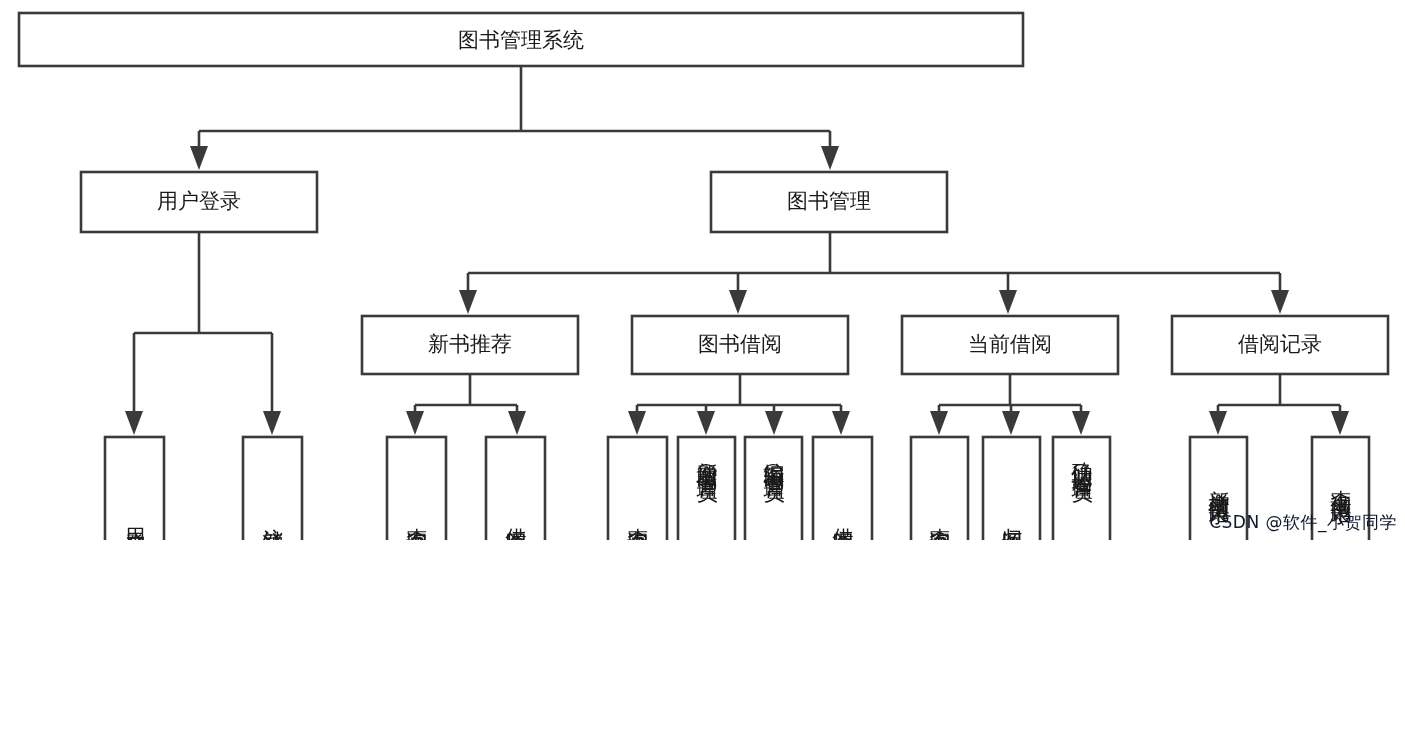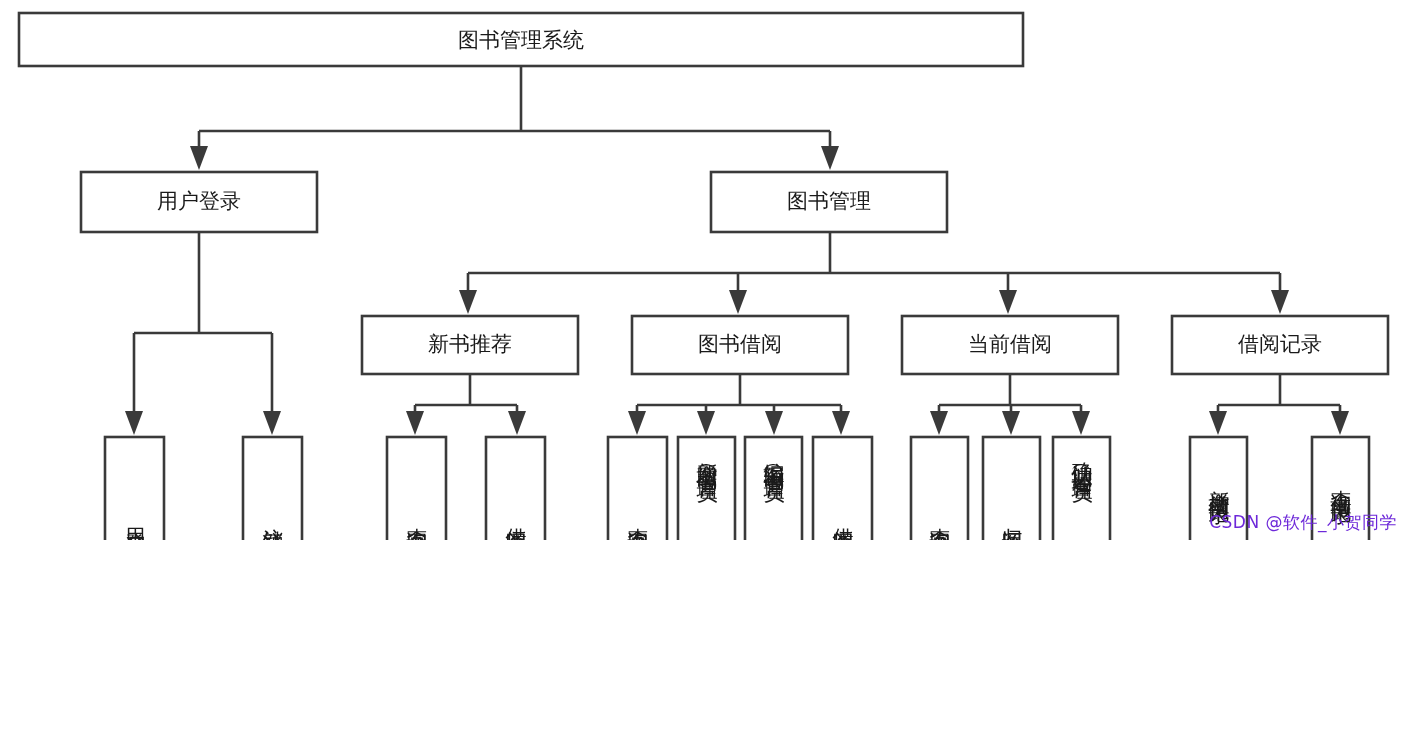--- a/index.html
+++ b/index.html
@@ -64,21 +64,21 @@
     align-items: flex-start;
     justify-content: center;
     pointer-events: none;
   }
   .watermark {
     position: absolute;
     right: 8px;
     bottom: 6px;
     font-family: "DejaVu Sans", "Liberation Sans", sans-serif;
     font-size: 17px;
-    color: #6d28d9;
+    color: #0f172a;
     letter-spacing: 0.5px;
     white-space: nowrap;
   }
 </style>
 </head>
 <body>
 
 <div id="diagram-root">
 
   <svg id="tree-svg" viewBox="0 0 1405 747">

